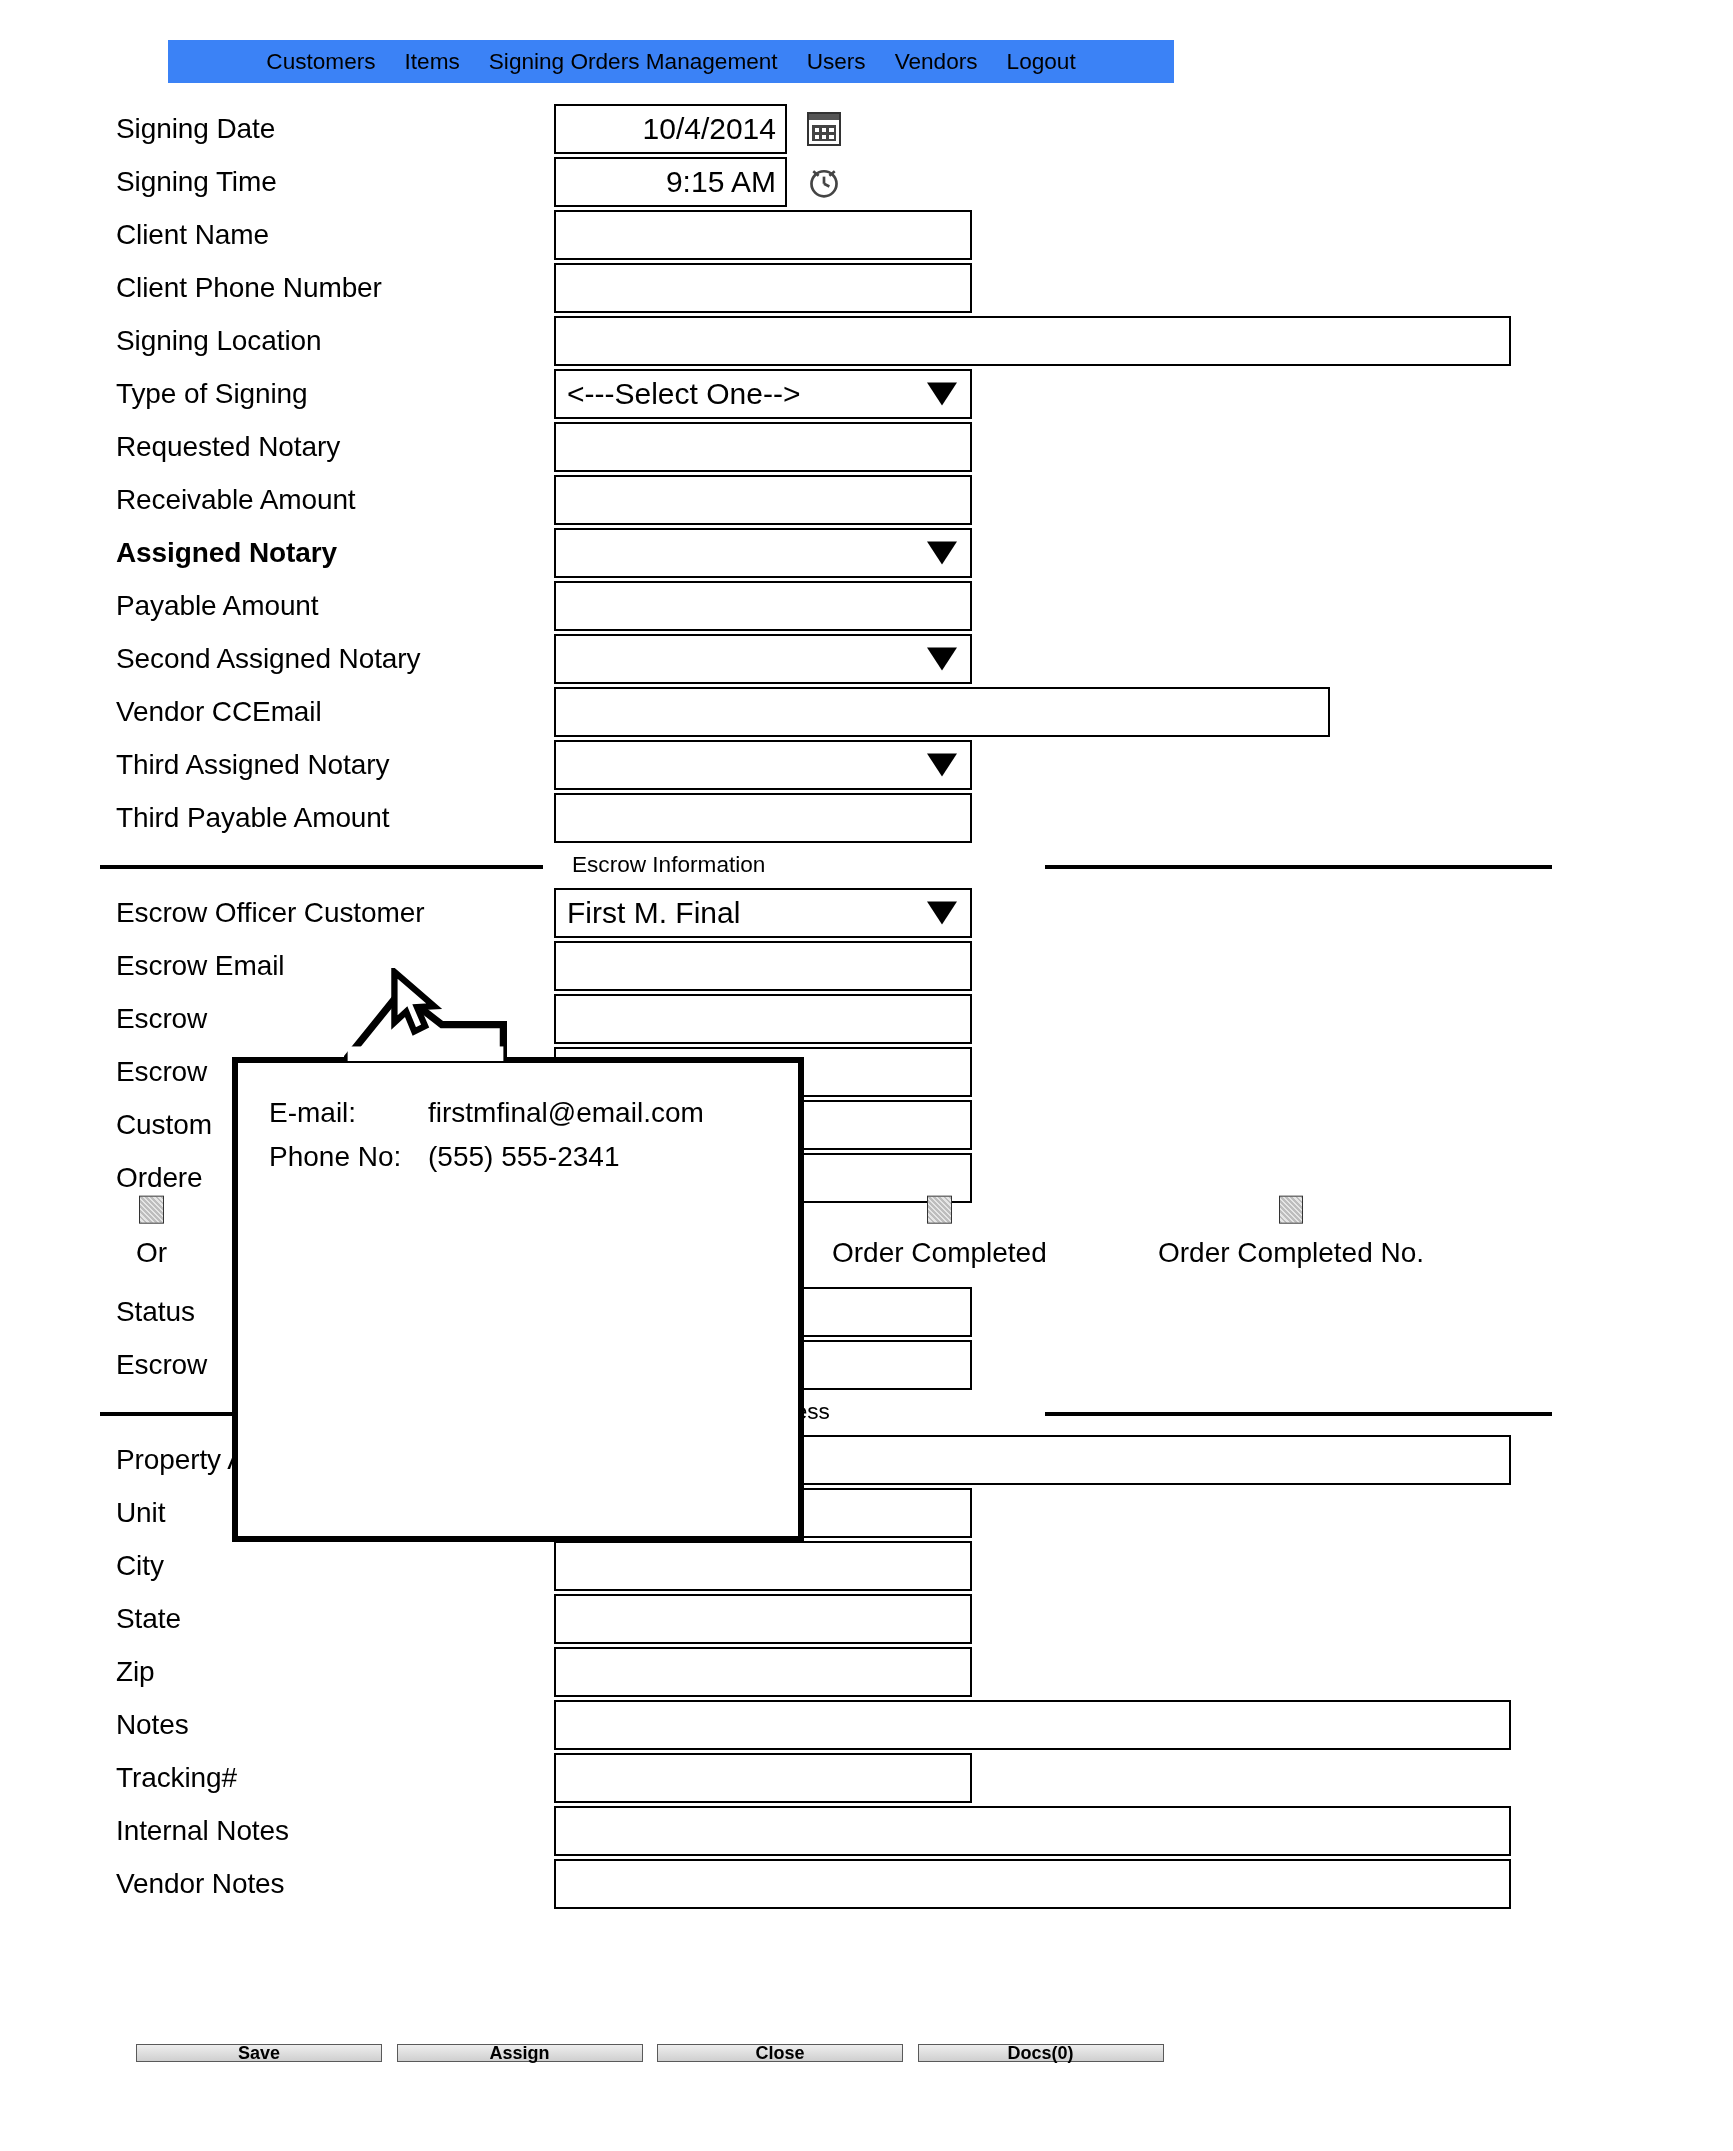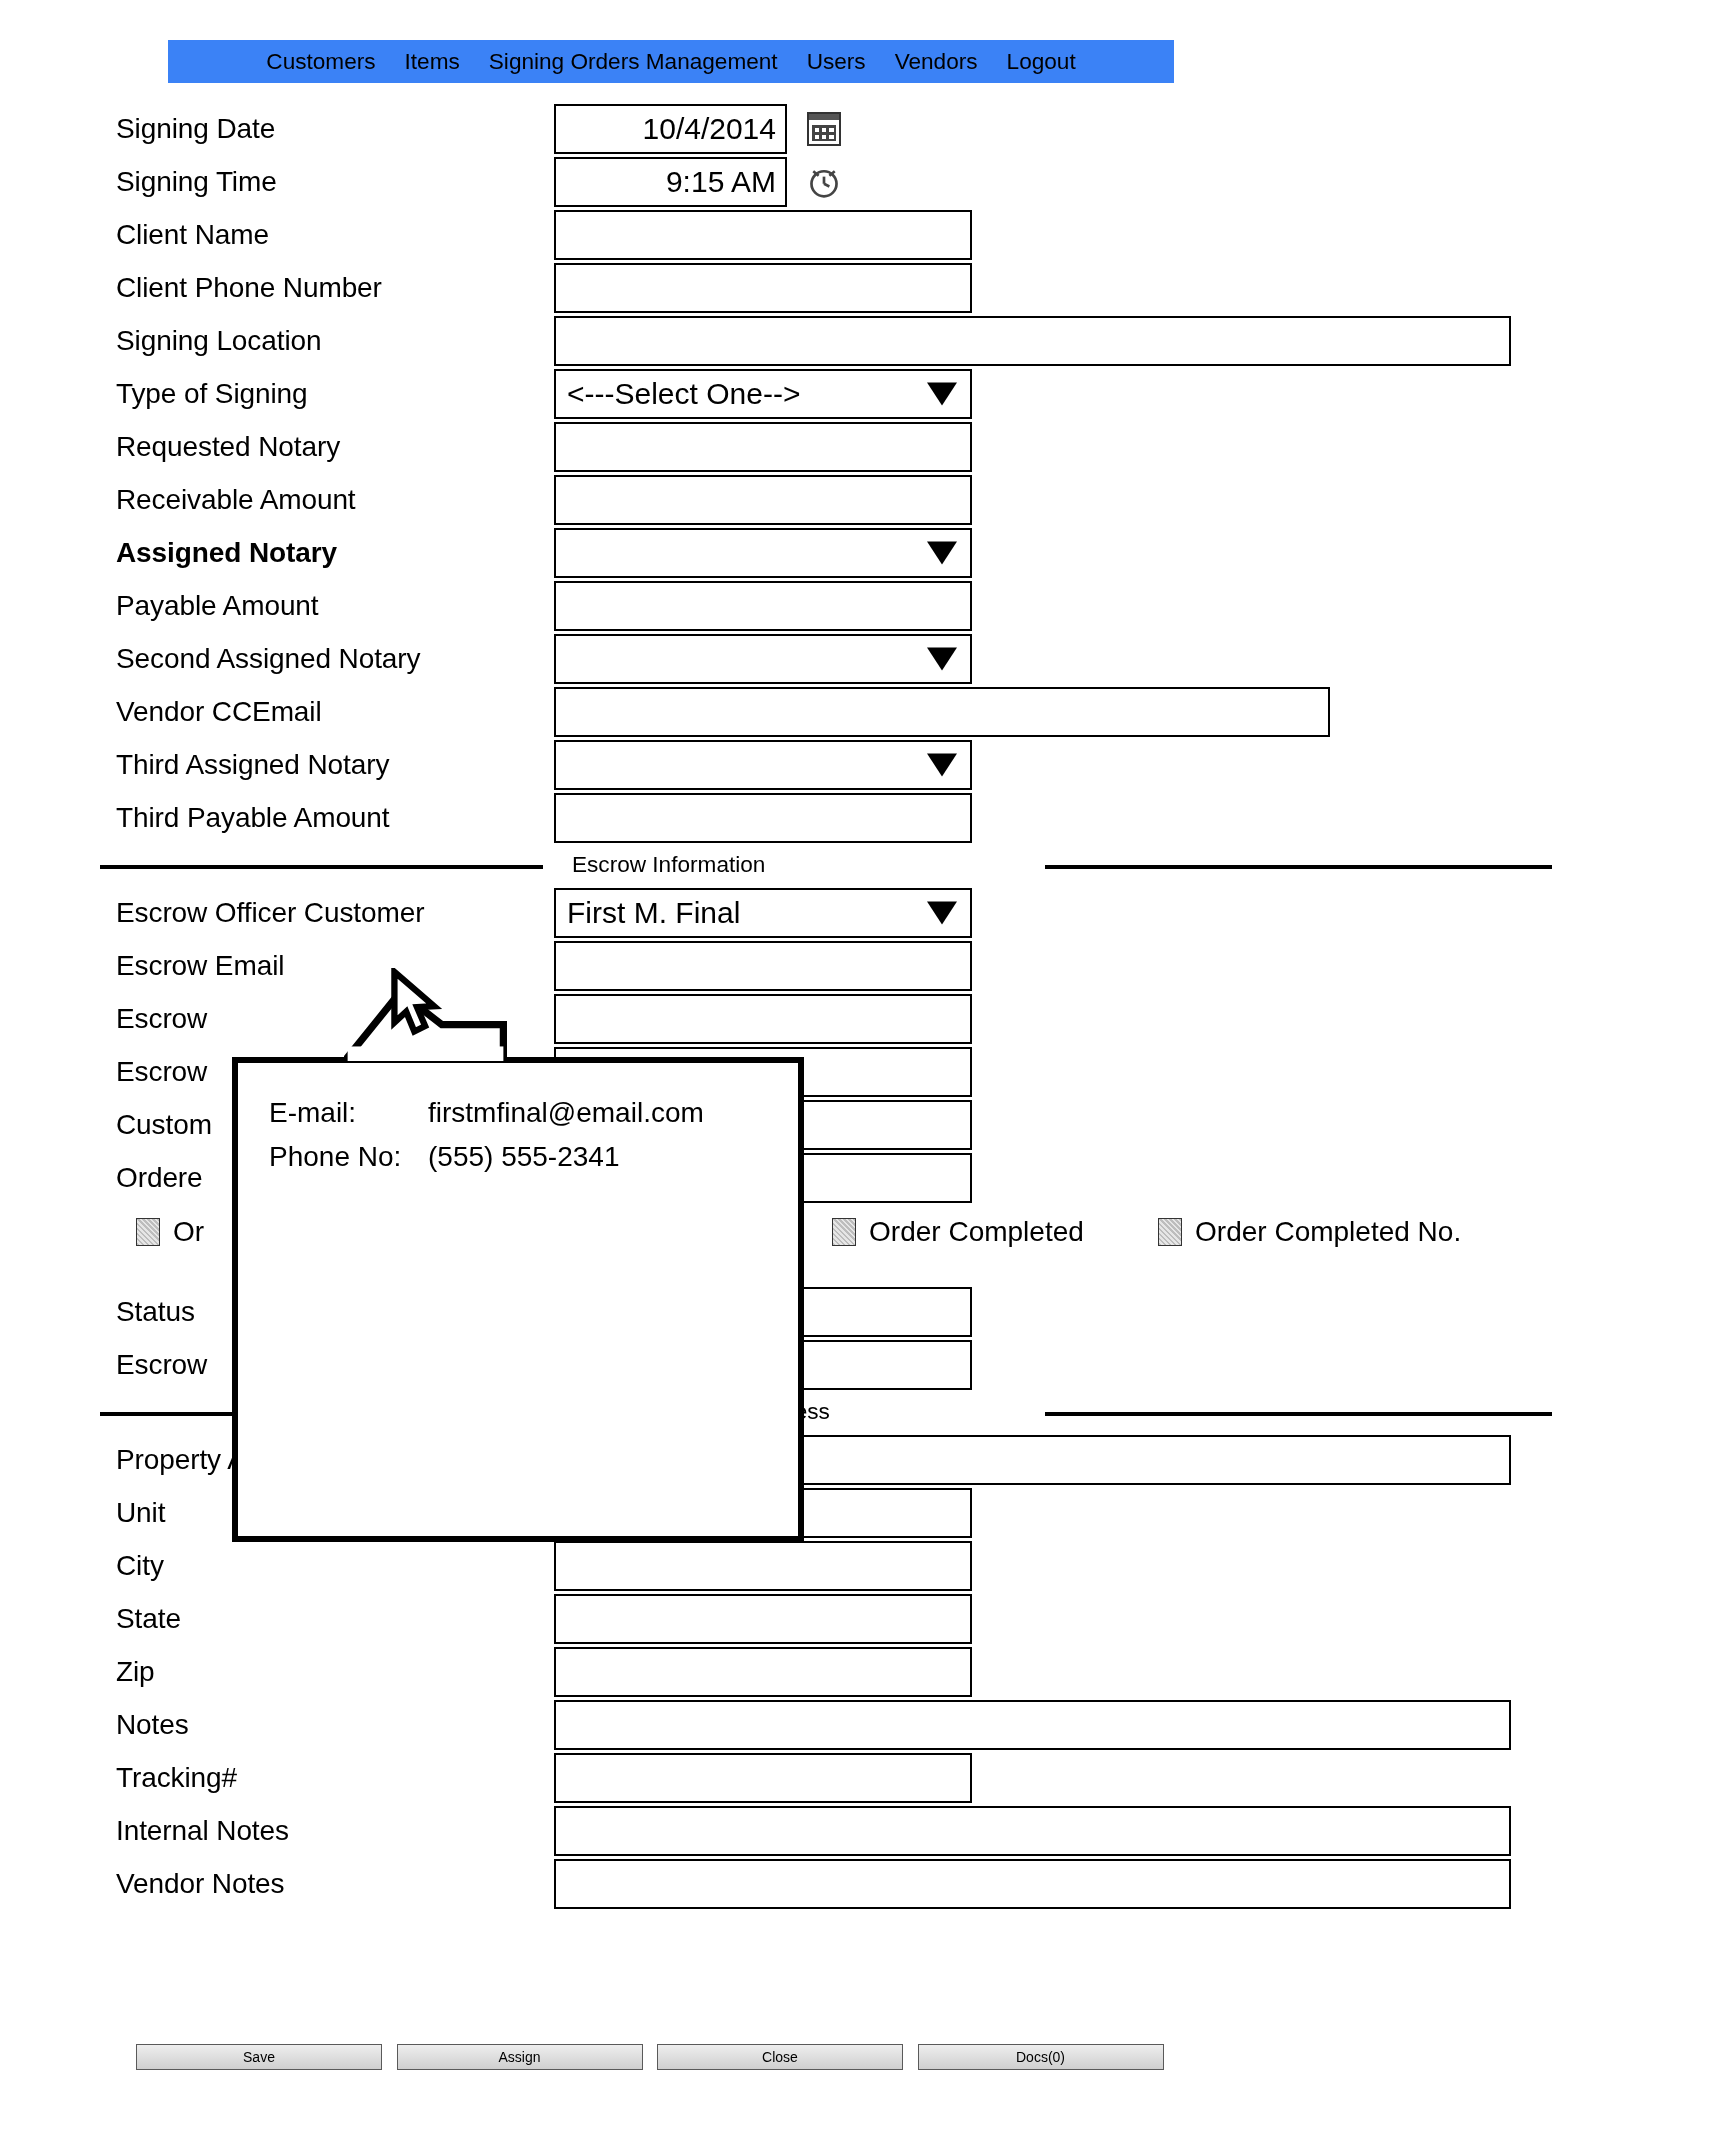--- a/index.html
+++ b/index.html
@@ -140,45 +140,47 @@
     height: 56px;
   }
   .cbitem {
     position: absolute;
     top: 50%;
     transform: translateY(-50%);
     display: flex;
     align-items: center;
     gap: 12.7px;
     white-space: nowrap;
+    flex-direction: column;
   }
   .cbox {
     width: 24.4px; height: 28px;
     border: 1.8px solid #333;
     background: repeating-linear-gradient(45deg,#bdbdbd 0 1.8px,#e6e6e6 1.8px 3.6px);
     flex: 0 0 auto;
   }
   .cblabel { font-size: 28px; }
 
   
   #buttons {
     position: absolute;
     left: 136px; top: 2044px;
     display: flex;
     gap: 14.5px;
   }
   .btn {
-    width: 246px; height: 26px;
+    width: 246px; height: 18px;
     border: 1.8px solid #5a5a5a;
     background: linear-gradient(to bottom,#eeeeee,#cfcfcf);
-    font-size: 14px;
+    font-size: 18px;
     display: flex;
     align-items: center;
     justify-content: center;
     cursor: pointer;
+    font-weight: bold;
   }
 
   
   #tooltip {
     position: absolute;
     left: 232px; top: 1057px;
     width: 572px; height: 485px;
     background: #fff;
     border: 6.3px solid #000;
     z-index: 40;

